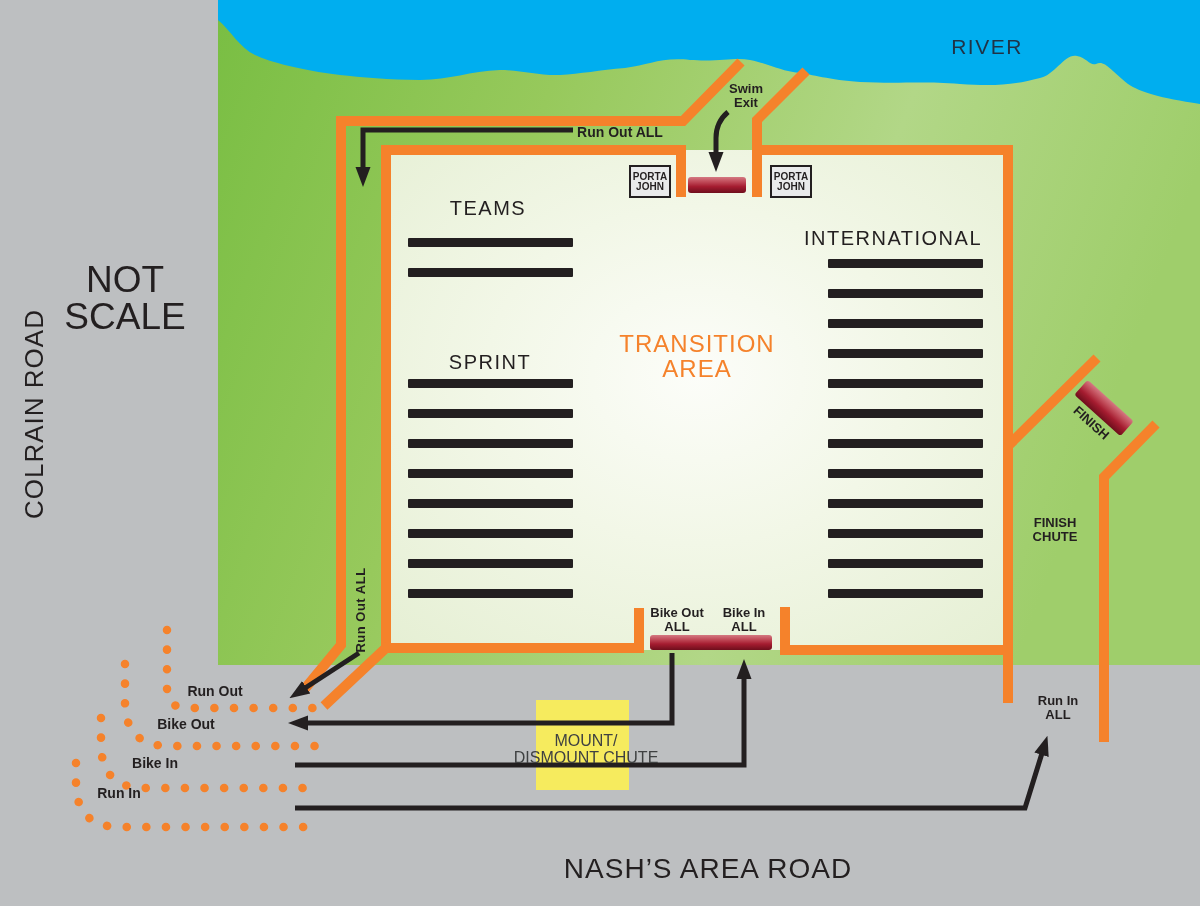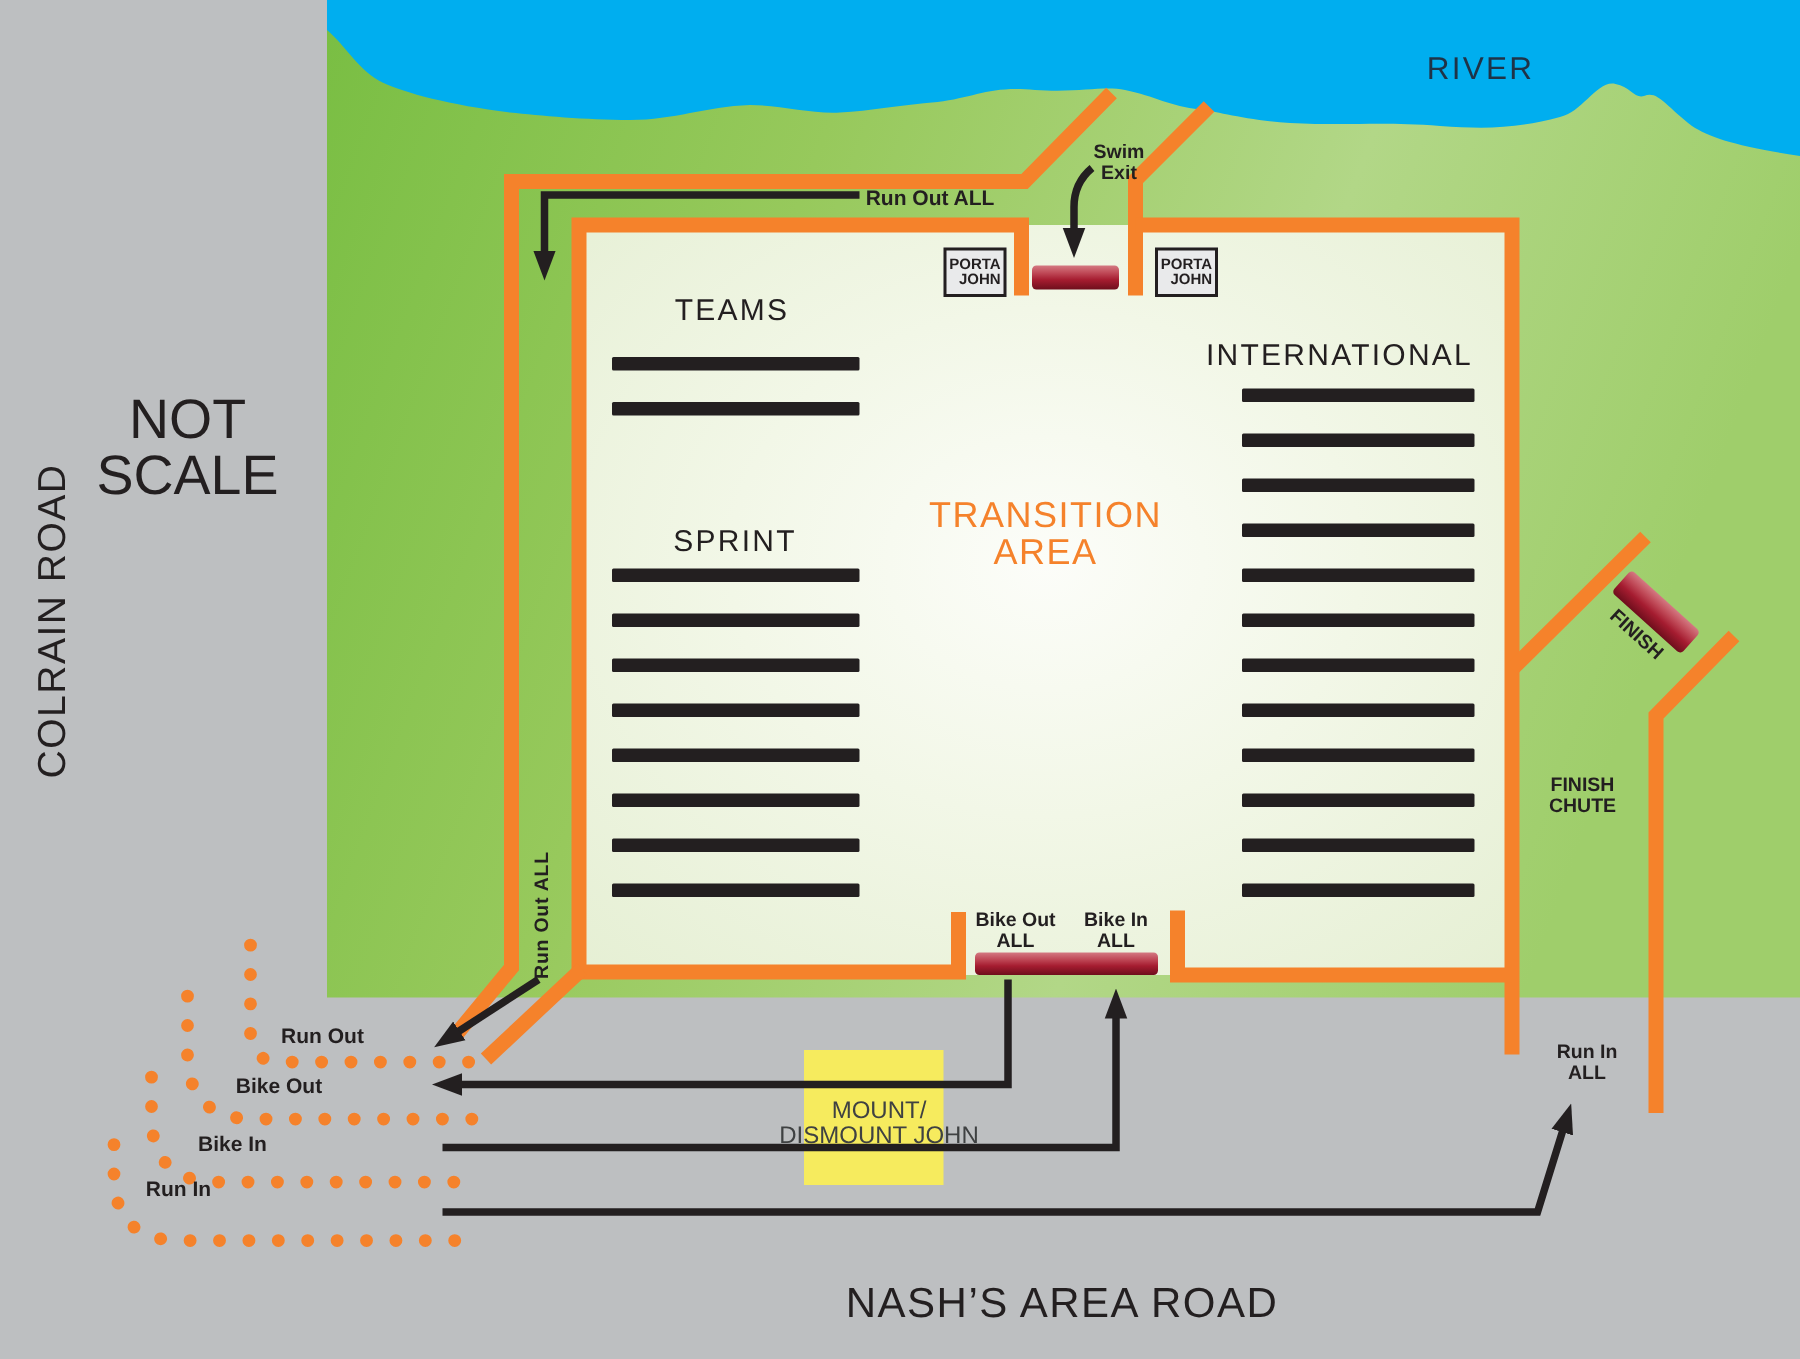--- a/index.html
+++ b/index.html
@@ -18,21 +18,21 @@
   .scale-note{font-size:37px;line-height:37px;letter-spacing:0;}
   .colrain{font-size:26px;letter-spacing:1px;}
   .river-lbl{font-size:21px;letter-spacing:1.5px;color:var(--navy);}
   .area-label{font-size:20px;letter-spacing:1.5px;}
   .ta-label{font-size:24px;line-height:25px;letter-spacing:1px;color:var(--orange);}
   .sb{font-size:13px;font-weight:bold;line-height:14px;}
   .sb14{font-size:14px;font-weight:bold;line-height:15px;}
   .zone-lbl{font-size:16px;line-height:17px;color:var(--zone-text);}
   .pj{position:absolute;width:42px;height:33px;box-sizing:border-box;background:#E9EAEB;
       border:2px solid var(--black);display:flex;align-items:center;justify-content:center;
-      font-size:10px;font-weight:bold;line-height:10px;text-align:right;color:var(--black);}
+      font-size:10px;font-weight:bold;line-height:10px;text-align:center;color:var(--black);}
   .orange{stroke:var(--orange);stroke-width:10;fill:none;}
   .dots{stroke:var(--orange);stroke-width:8.5;fill:none;stroke-linecap:round;
         stroke-dasharray:0.1 19.5;}
   .blk{stroke:var(--black);stroke-width:5;fill:none;}
   .rack{fill:var(--black);}
 </style>
 </head>
 <body>
 
 <div class="stage">
@@ -152,41 +152,41 @@
 
   <div class="pj" style="left:629px;top:165px;">
     <div><span>PORTA</span><br>
          <span>JOHN</span></div>
   </div>
   <div class="pj" style="left:770px;top:165px;">
     <div><span>PORTA</span><br>
          <span>JOHN</span></div>
   </div>
 
-  <div class="lbl sb" style="left:746px;top:108px;">
+  <div class="lbl sb" style="left:746px;top:96px;">
     <div>Swim</div>
     <div>Exit</div>
   </div>
 
   <div class="lbl sb14" style="left:620px;top:132px;">Run Out ALL</div>
 
   <div class="lbl sb rot-ccw" style="left:361px;top:610px;letter-spacing:0.5px;">Run Out ALL</div>
 
   <div class="lbl sb" style="left:677px;top:620px;">
     <div>Bike Out</div>
     <div>ALL</div>
   </div>
   <div class="lbl sb" style="left:744px;top:620px;">
     <div>Bike In</div>
     <div>ALL</div>
   </div>
 
   <div class="lbl zone-lbl" style="left:586px;top:749px;">
     <div>MOUNT/</div>
-    <div>DISMOUNT JOHN</div>
+    <div>DISMOUNT CHUTE</div>
   </div>
 
   <div class="lbl sb rot-finish" style="left:1091px;top:423px;">FINISH</div>
 
   <div class="lbl sb" style="left:1055px;top:530px;">
     <div>FINISH</div>
     <div>CHUTE</div>
   </div>
 
   <div class="lbl sb" style="left:1058px;top:708px;">

